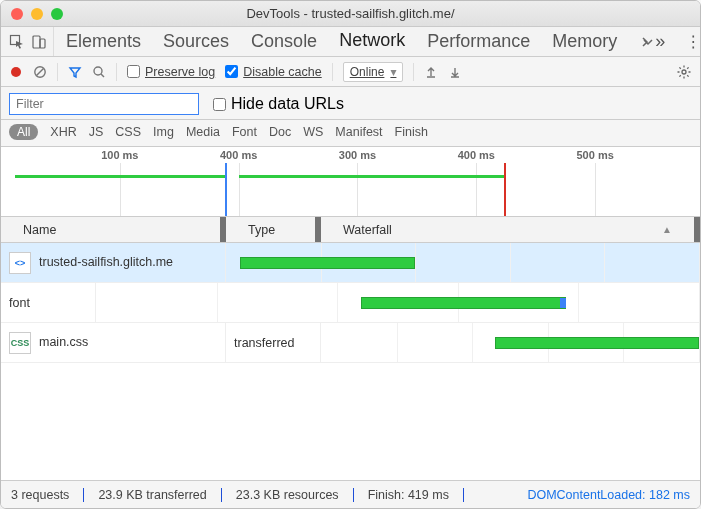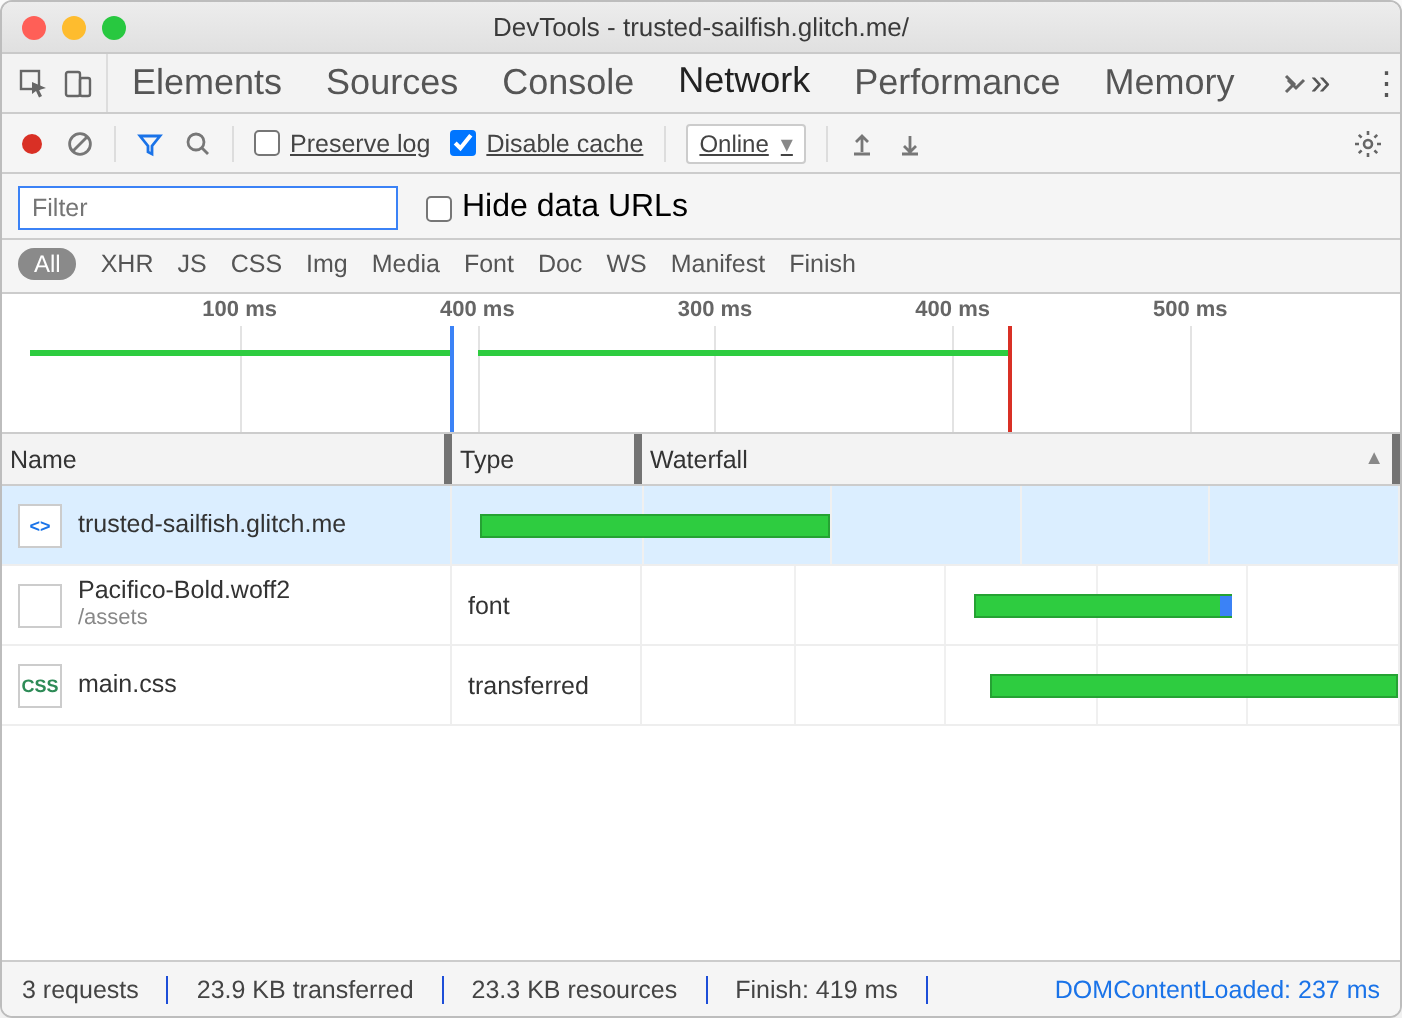--- a/index.html
+++ b/index.html
@@ -25,21 +25,21 @@
 .filterrow { background:#f5f5f5; border-bottom:1px solid #ccc; padding:6px 8px 4px; display:flex; align-items:center; gap:14px; }
 .filterbox { width:190px; height:22px; border:1px solid #3b82f6; outline:none; font-size:12.5px; padding:0 6px; color:#888; }
 .typerow { background:#f5f5f5; border-bottom:1px solid #ccc; padding:4px 8px 6px; display:flex; gap:12px; font-size:12.5px; color:#555; align-items:center; }
 .pill { background:#8a8a8a; color:#fff; border-radius:8px; padding:1px 8px; font-size:12px; }
 .timeline { height:70px; border-bottom:1px solid #ccc; position:relative; background:#fff;font-weight:bold; }
 .timeline .ticks { position:absolute; top:2px; left:0; right:0; display:flex; font-size:11px; color:#666; }
 .timeline .tick { position:absolute; transform:translateX(-50%); }
 .timeline .vline { position:absolute; top:16px; bottom:0; width:1px; background:#e3e3e3; }
 .timeline .bar { position:absolute; height:3px; }
 .headers { height:26px; background:#f3f3f3; border-bottom:1px solid #ccc; display:flex; font-size:12.5px; color:#333; }
-.hcell { display:flex; align-items:center; padding:0 4px; border-right:4px solid #737373; }
+.hcell { display:flex; align-items:center; padding:0 22px; border-right:6px solid #737373; }
 .hcell.name { width:225px; }
 .hcell.type { width:95px; }
 .hcell.wf { flex:1; }
 .sortarrow { margin-left:auto; color:#888; font-size:10px; }
 .rows { flex:1; overflow:hidden; background:#fff; }
 .row { height:40px; display:flex; border-bottom:1px solid #eee; font-size:12.5px; color:#333; }
 .row.sel { background:#dbeeff; }
 .cell { display:flex; align-items:center; padding:0 8px; border-right:1px solid #eee; }
 .cell.name { width:225px; gap:8px; }
 .cell.type { width:95px; }
@@ -215,27 +215,20 @@
         </div>
         <div class="cell wf">
           <div class="grid" style="left:20%"></div>
           <div class="grid" style="left:40%"></div>
           <div class="grid" style="left:60%"></div>
           <div class="grid" style="left:80%"></div>
           <div class="wbar" style="left:3%;width:37%"></div>
         </div>
       </div>
       <div class="row">
-        <div class="cell name">
-          <div class="fileico"></div>
-          <div class="ftxt">
-            <span>Pacifico-Bold.woff2</span>
-            <span class="sub">/assets</span>
-          </div>
-        </div>
         <div class="cell type">font</div>
         <div class="cell wf">
           <div class="grid" style="left:20%"></div>
           <div class="grid" style="left:40%"></div>
           <div class="grid" style="left:60%"></div>
           <div class="grid" style="left:80%"></div>
           <div class="wbar" style="left:44%;width:34%">
             <div class="tail"></div>
           </div>
         </div>
@@ -256,15 +249,15 @@
           <div class="wbar" style="left:46%;width:54%"></div>
         </div>
       </div>
     </div>
 
   <div class="status">
     <span class="s">3 requests</span>
     <span class="s">23.9 KB transferred</span>
     <span class="s">23.3 KB resources</span>
     <span class="s">Finish: 419 ms</span>
-    <span class="dcl">DOMContentLoaded: 237 ms</span>
+    <span class="dcl">DOMContentLoaded: 182 ms</span>
   </div>
 </div>
 
 </body></html>

